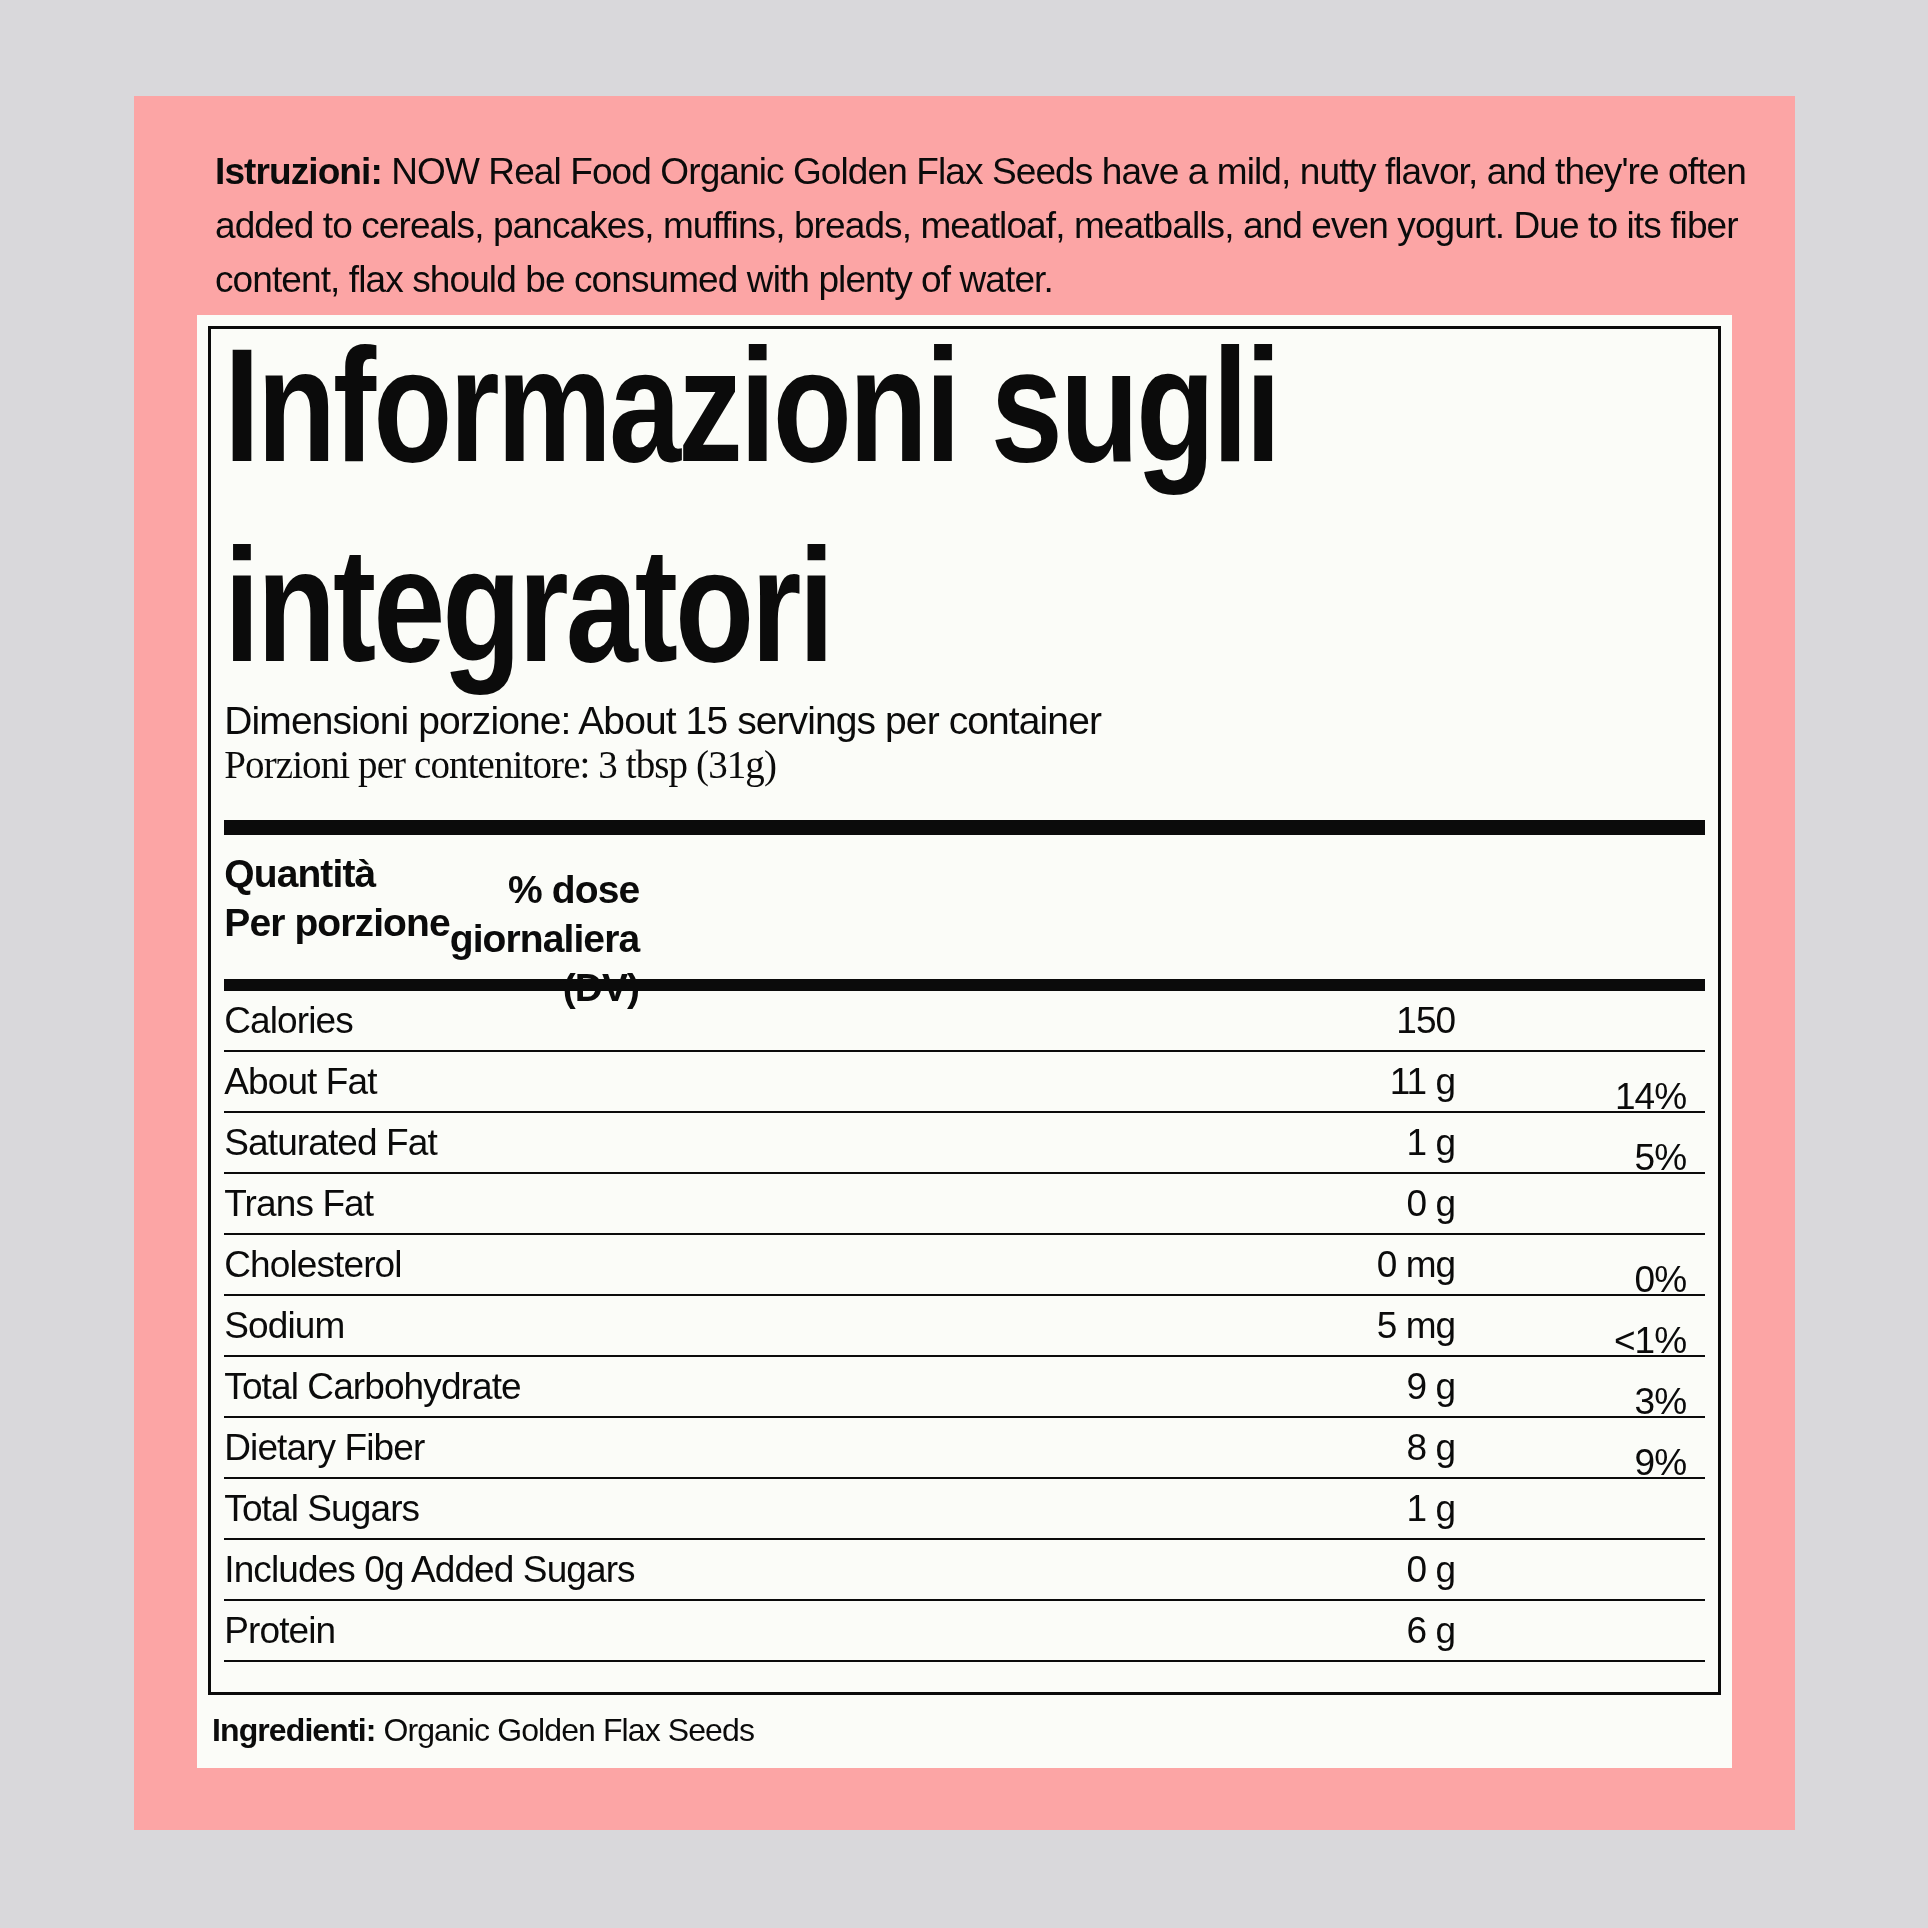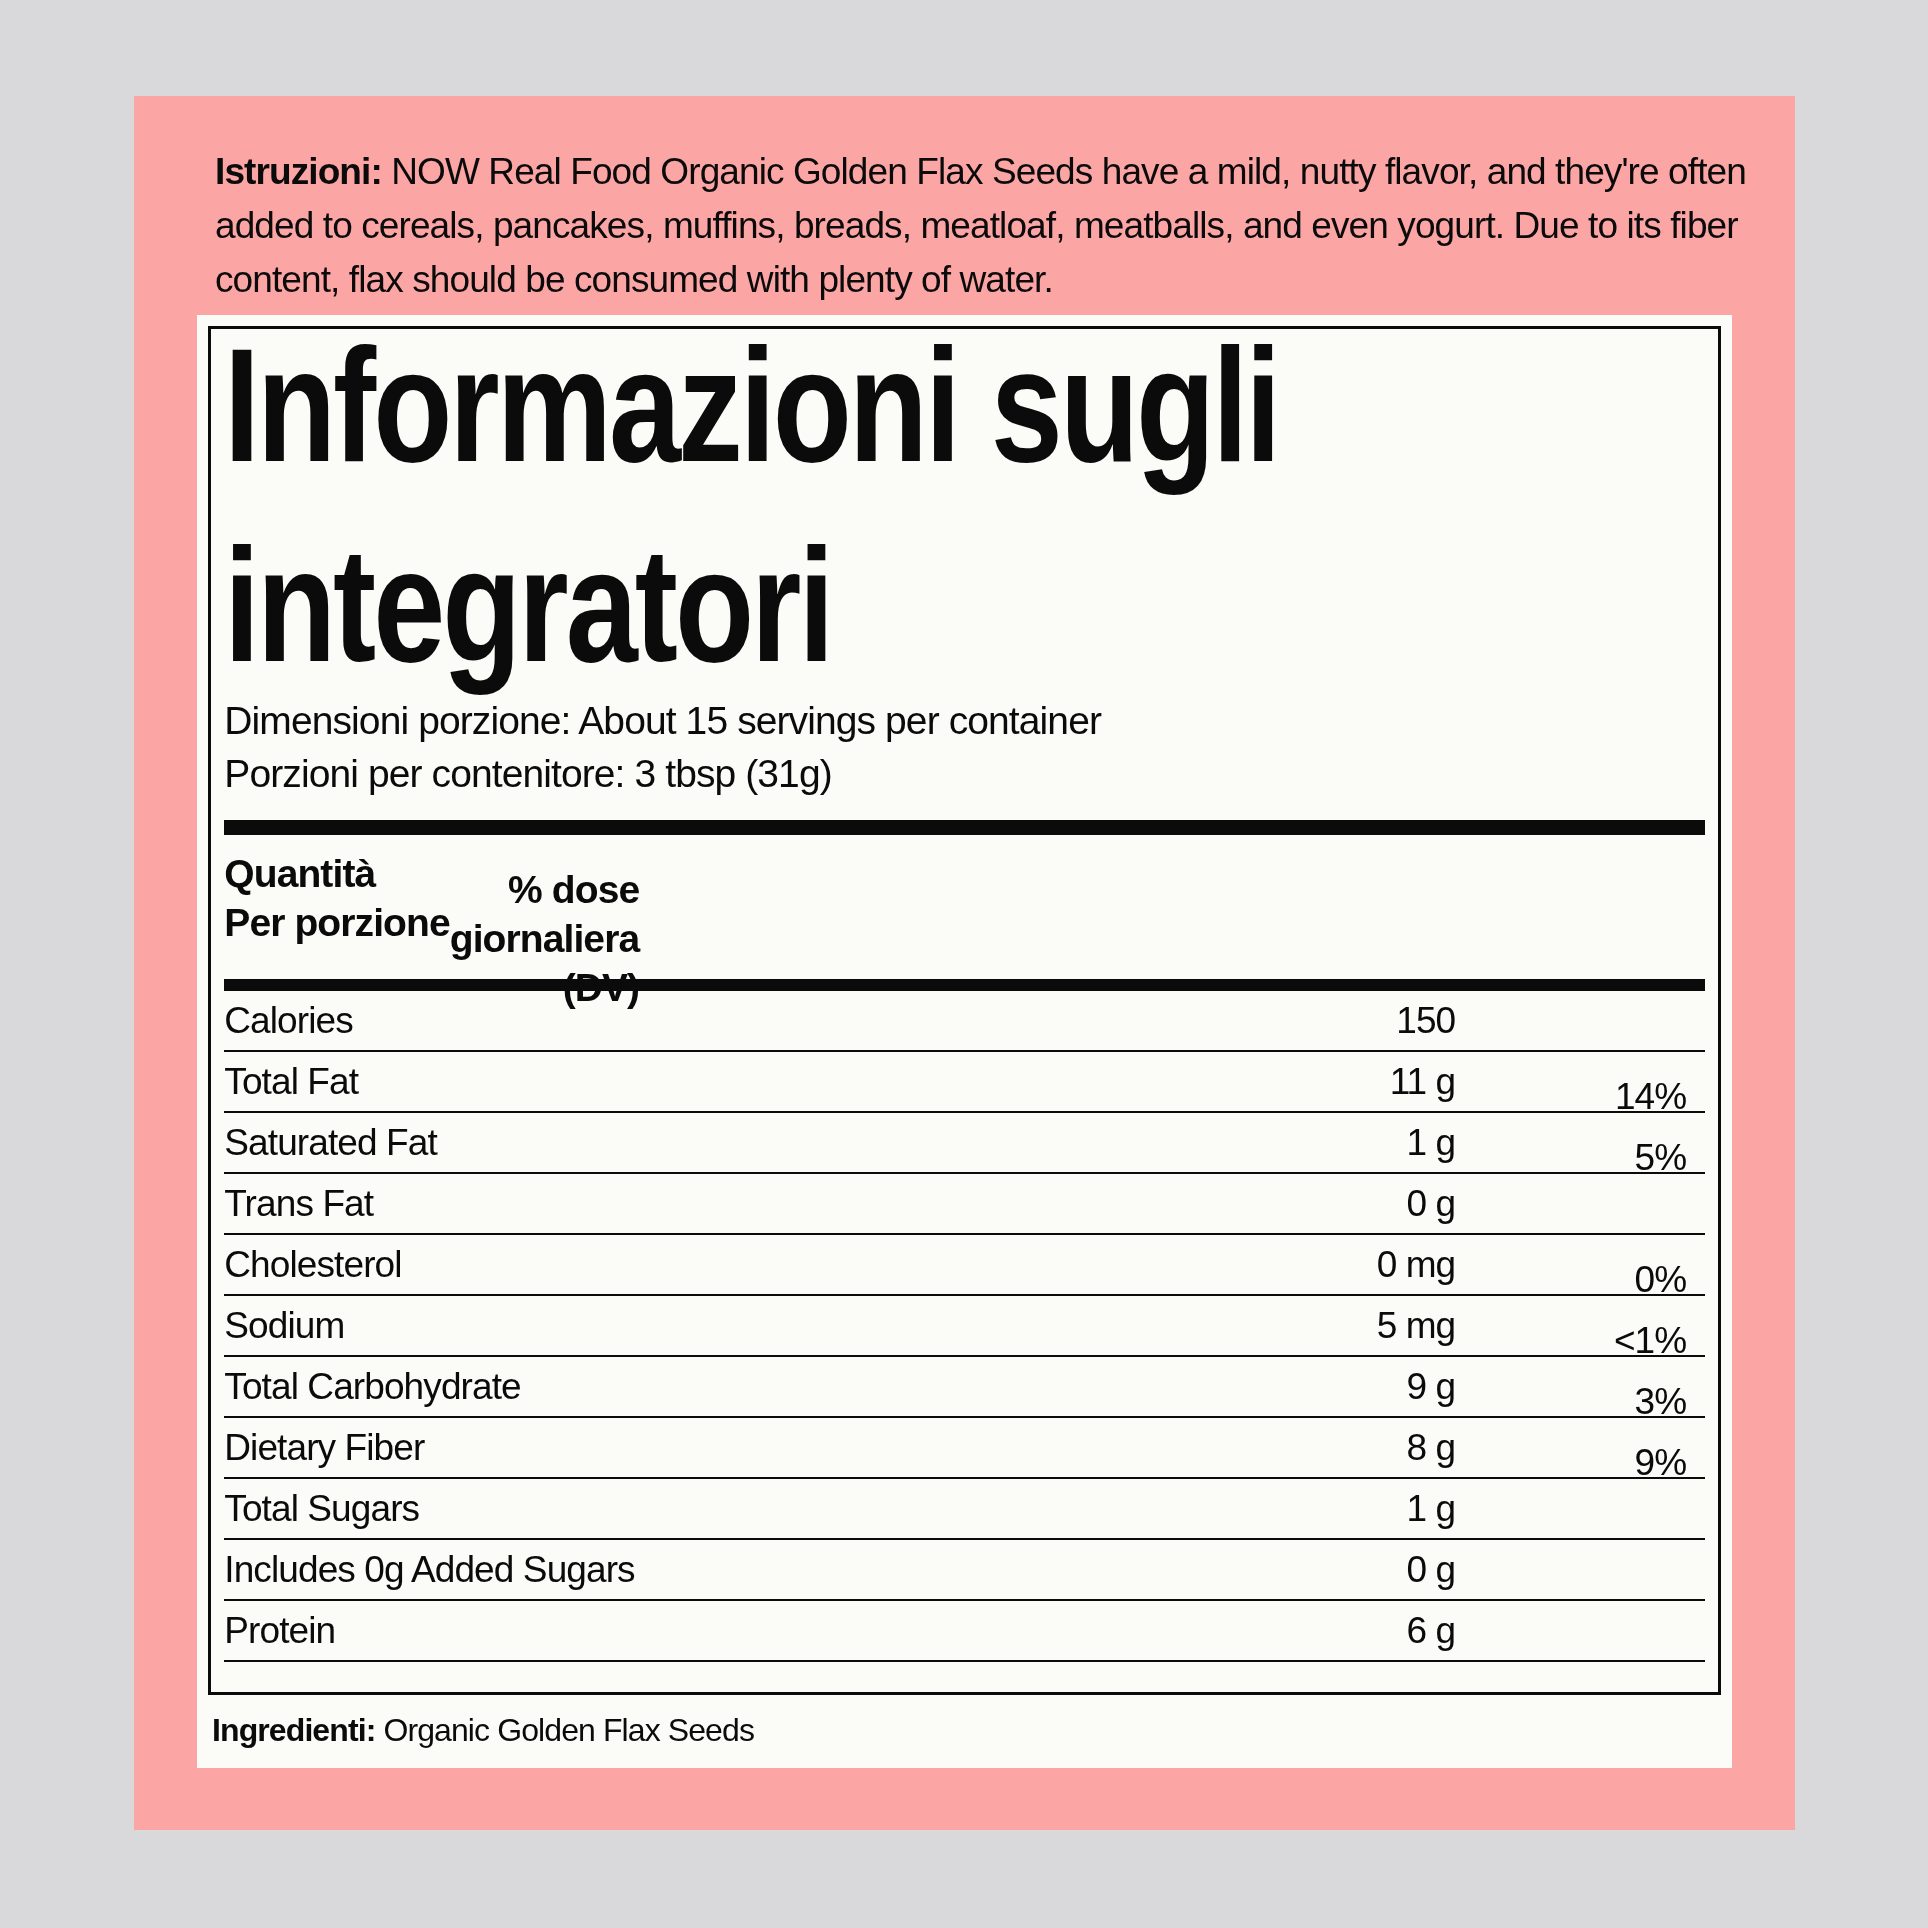--- a/index.html
+++ b/index.html
@@ -34,21 +34,21 @@
     width:1846px;
     font-size:162px;line-height:200px;font-weight:bold;letter-spacing:-3.8px;
     transform:scaleX(0.80);transform-origin:left top;
     white-space:normal;
   }
   .serving-line{
     position:absolute;left:13px;margin:0;
     font-size:39px;line-height:45px;letter-spacing:-0.9px;
   }
   .serving-line.l1{top:369px;}
-  .serving-line.l2{top:422px;}
+  .serving-line.l2{top:413px;font-family:Liberation Serif, serif;}
   .bar{position:absolute;left:13px;right:13px;background:#0b0b0b;}
   .bar.t1{top:491px;height:15px;}
   .bar.t2{top:650px;height:12.2px;}
   .facts-header{
     position:absolute;left:13px;right:13px;top:520px;
     display:flex;align-items:flex-start;
   }
   .hdr-left{
     font-size:39px;line-height:49px;font-weight:bold;letter-spacing:-0.9px;
     white-space:pre-line;
@@ -101,21 +101,21 @@
       <div class="bar t2"></div>
 
       <div class="rows">
   <div class="nrow">
     <span class="col-label">Calories</span>
     <span class="col-amount">150</span>
     <span class="col-dv"></span>
   </div>
 
   <div class="nrow">
-    <span class="col-label">Total Fat</span>
+    <span class="col-label">About Fat</span>
     <span class="col-amount">11 g</span>
     <span class="col-dv">14%</span>
   </div>
 
   <div class="nrow">
     <span class="col-label">Saturated Fat</span>
     <span class="col-amount">1 g</span>
     <span class="col-dv">5%</span>
   </div>
 

